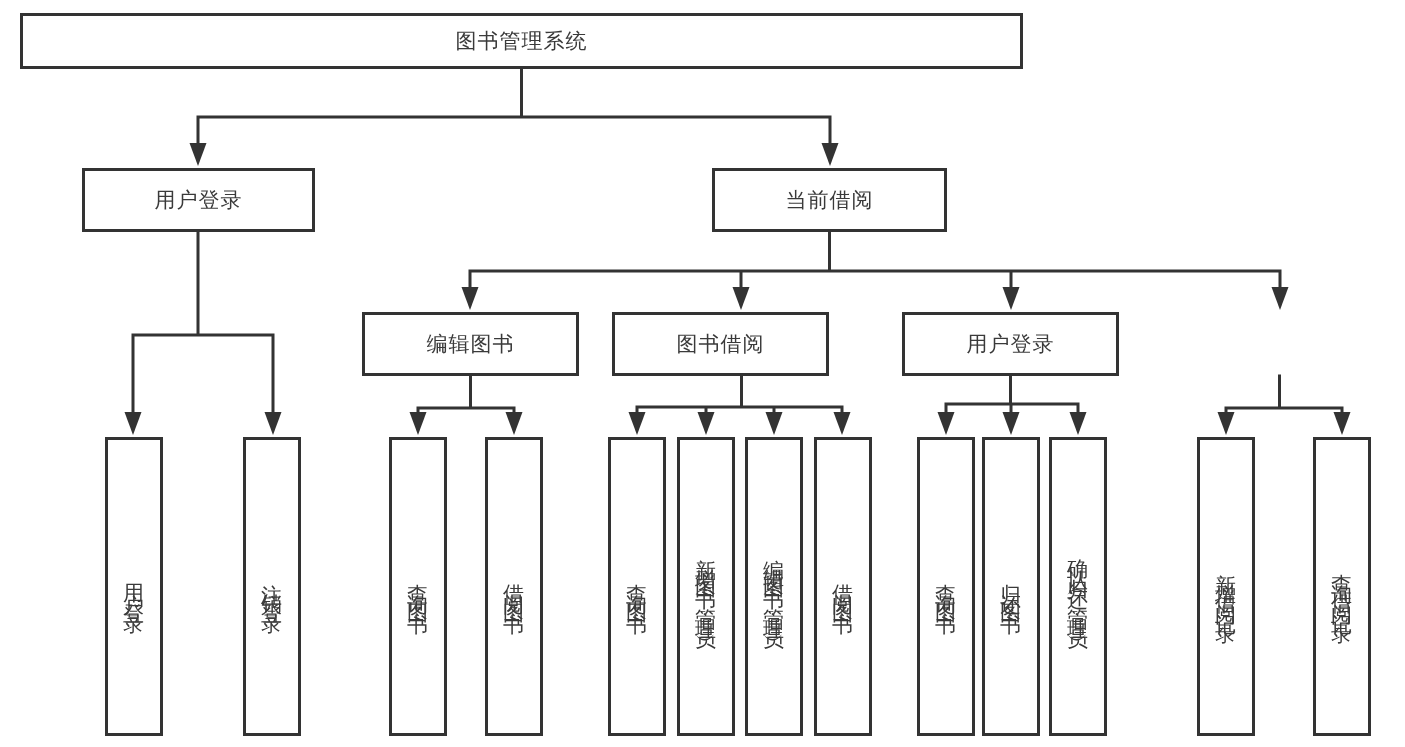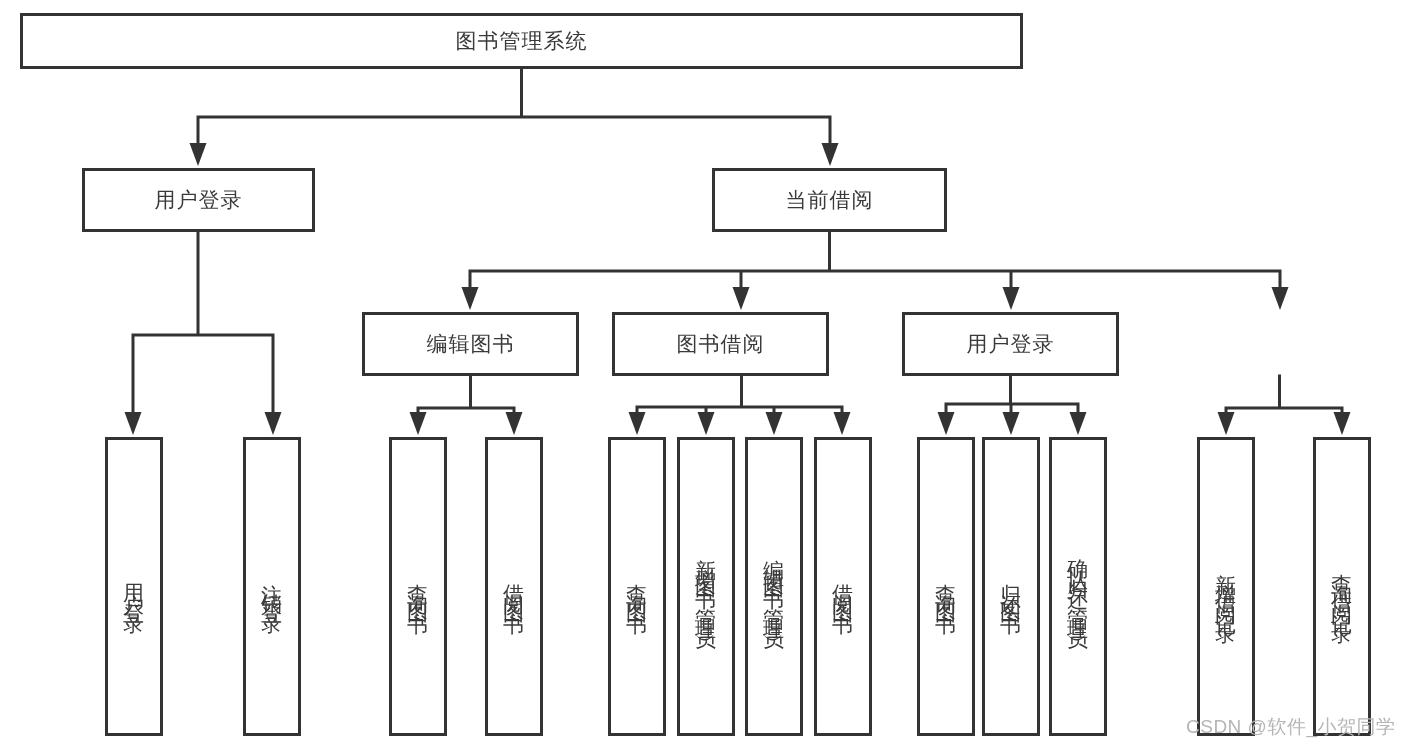--- a/index.html
+++ b/index.html
@@ -192,15 +192,14 @@
     <span class="v-label">确认归还（管理员）</span>
   </div>
 
   <div class="box leaf leaf-e1">
     <span class="v-label">新增借阅记录</span>
   </div>
   <div class="box leaf leaf-e2">
     <span class="v-label">查询借阅记录</span>
   </div>
 
-  <div class="watermark">CSDN @软件_小贺同学</div>
 
 </div>
 
 </body></html>

